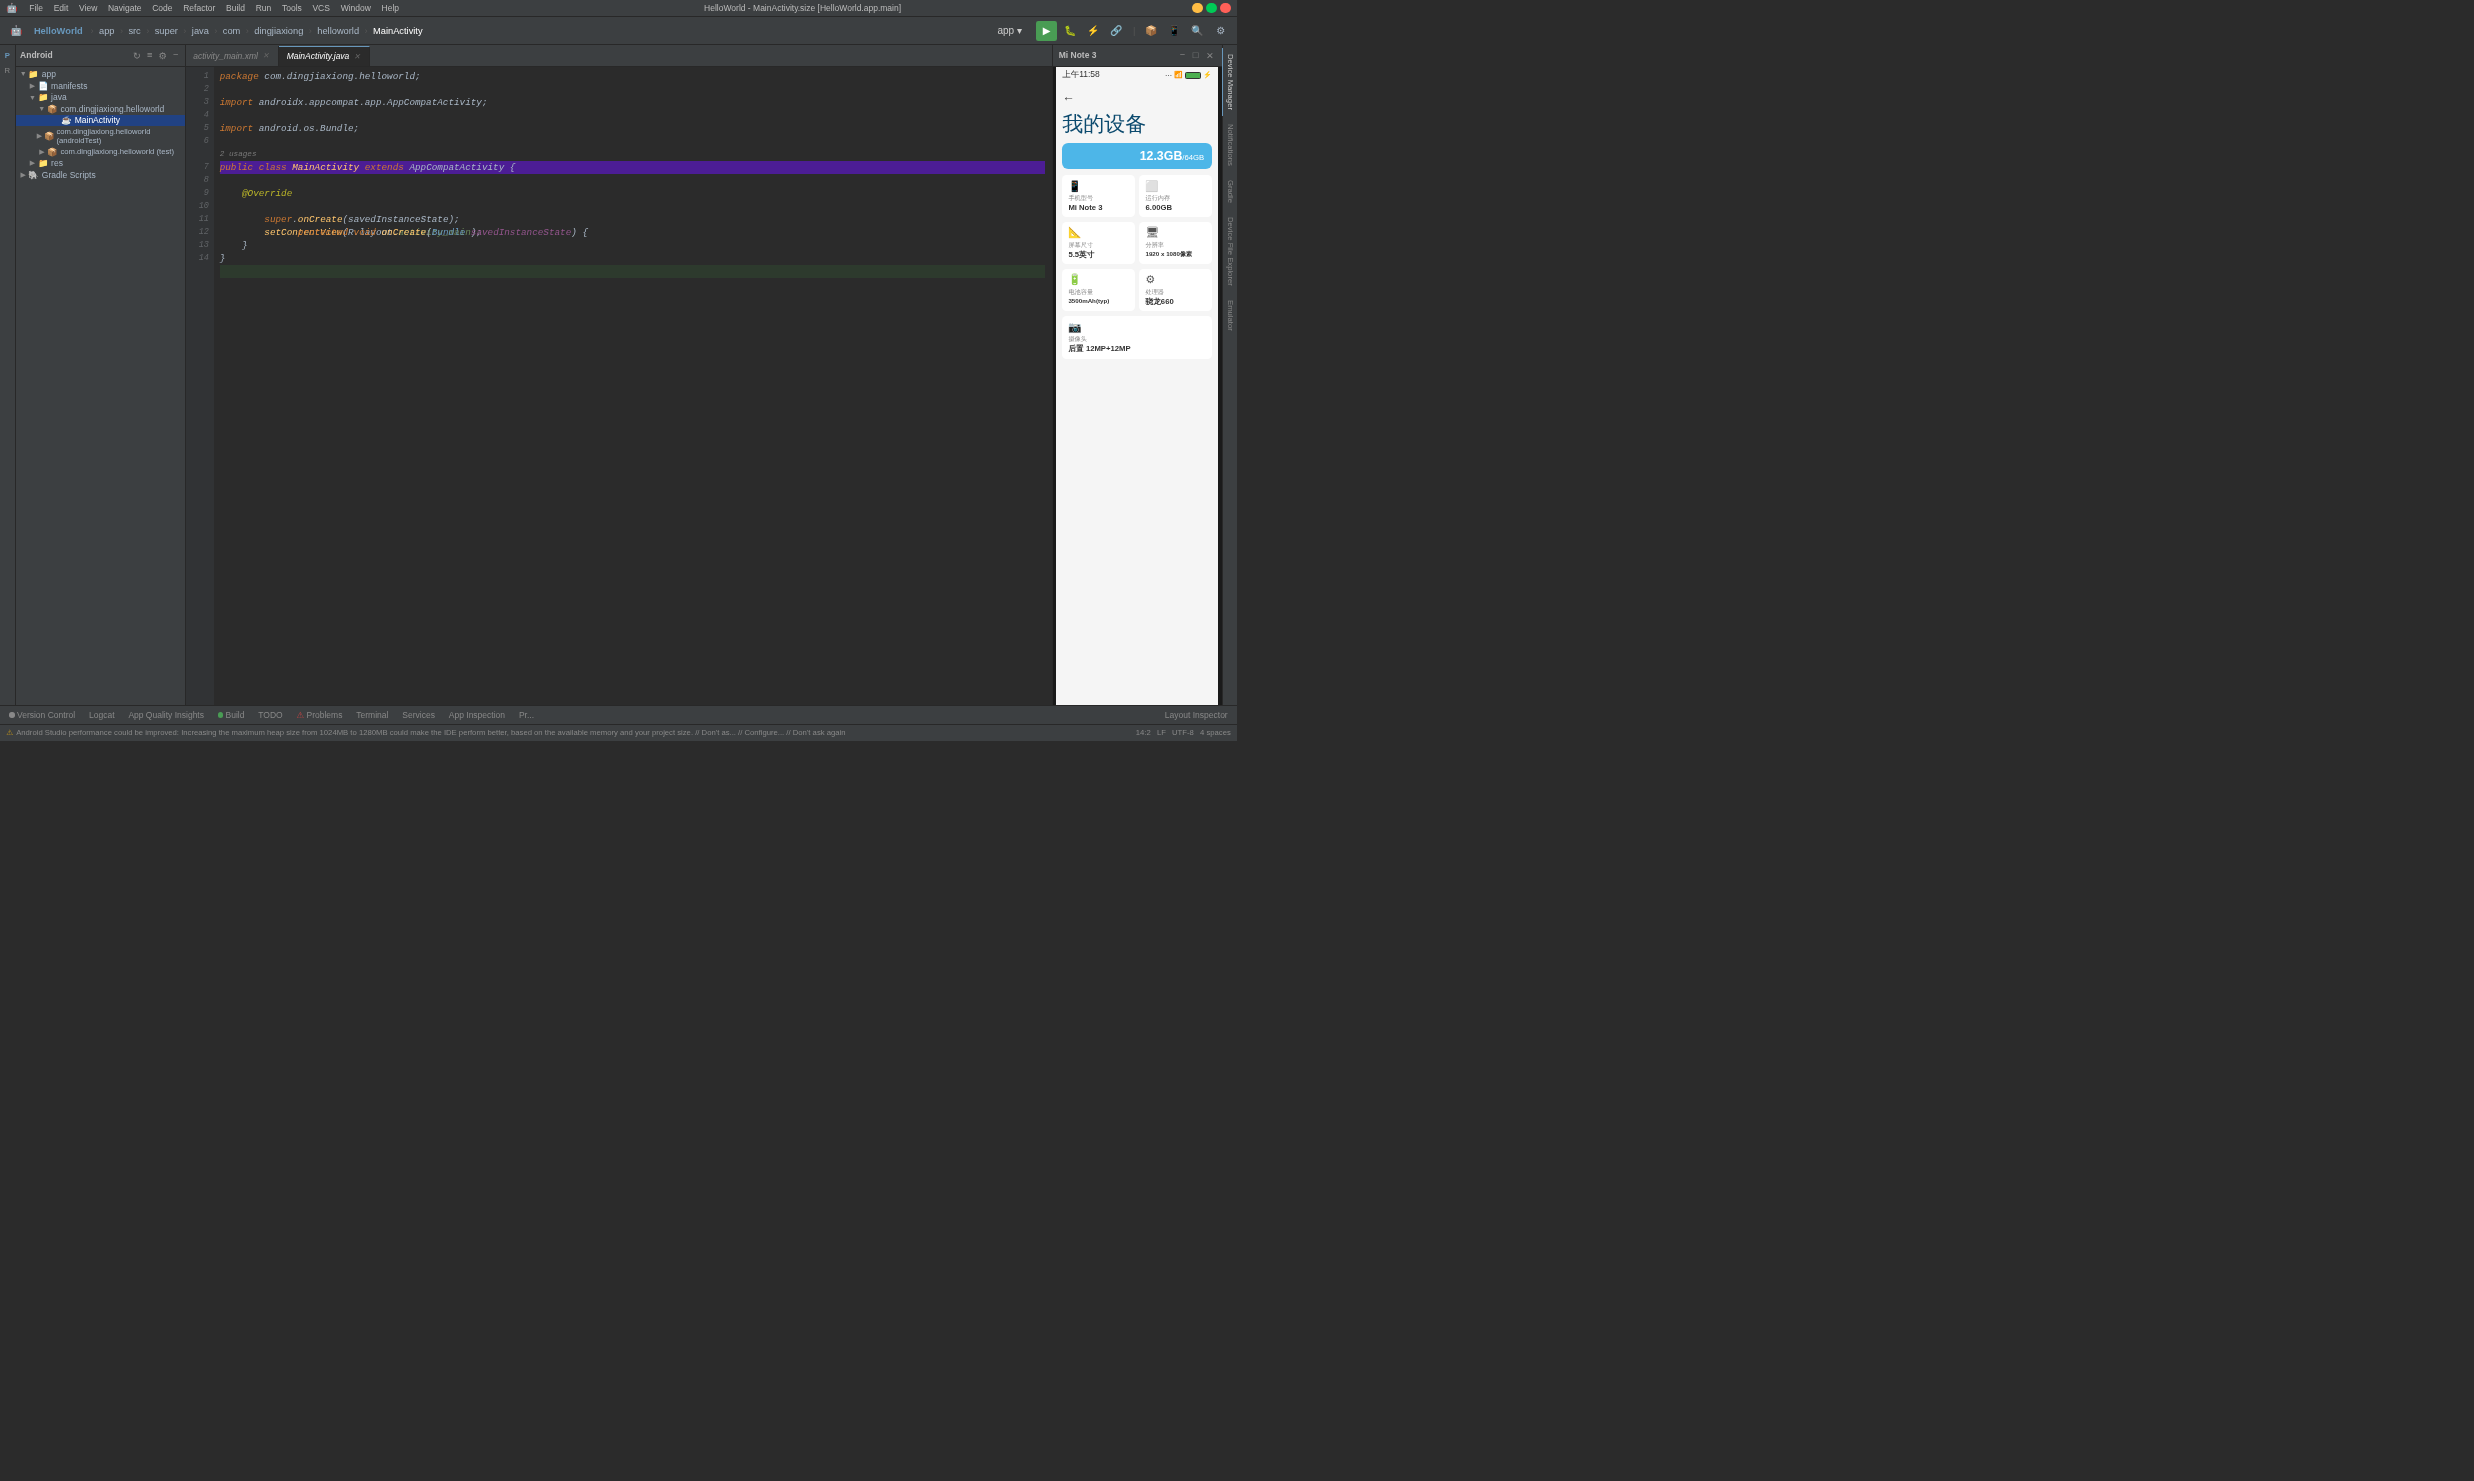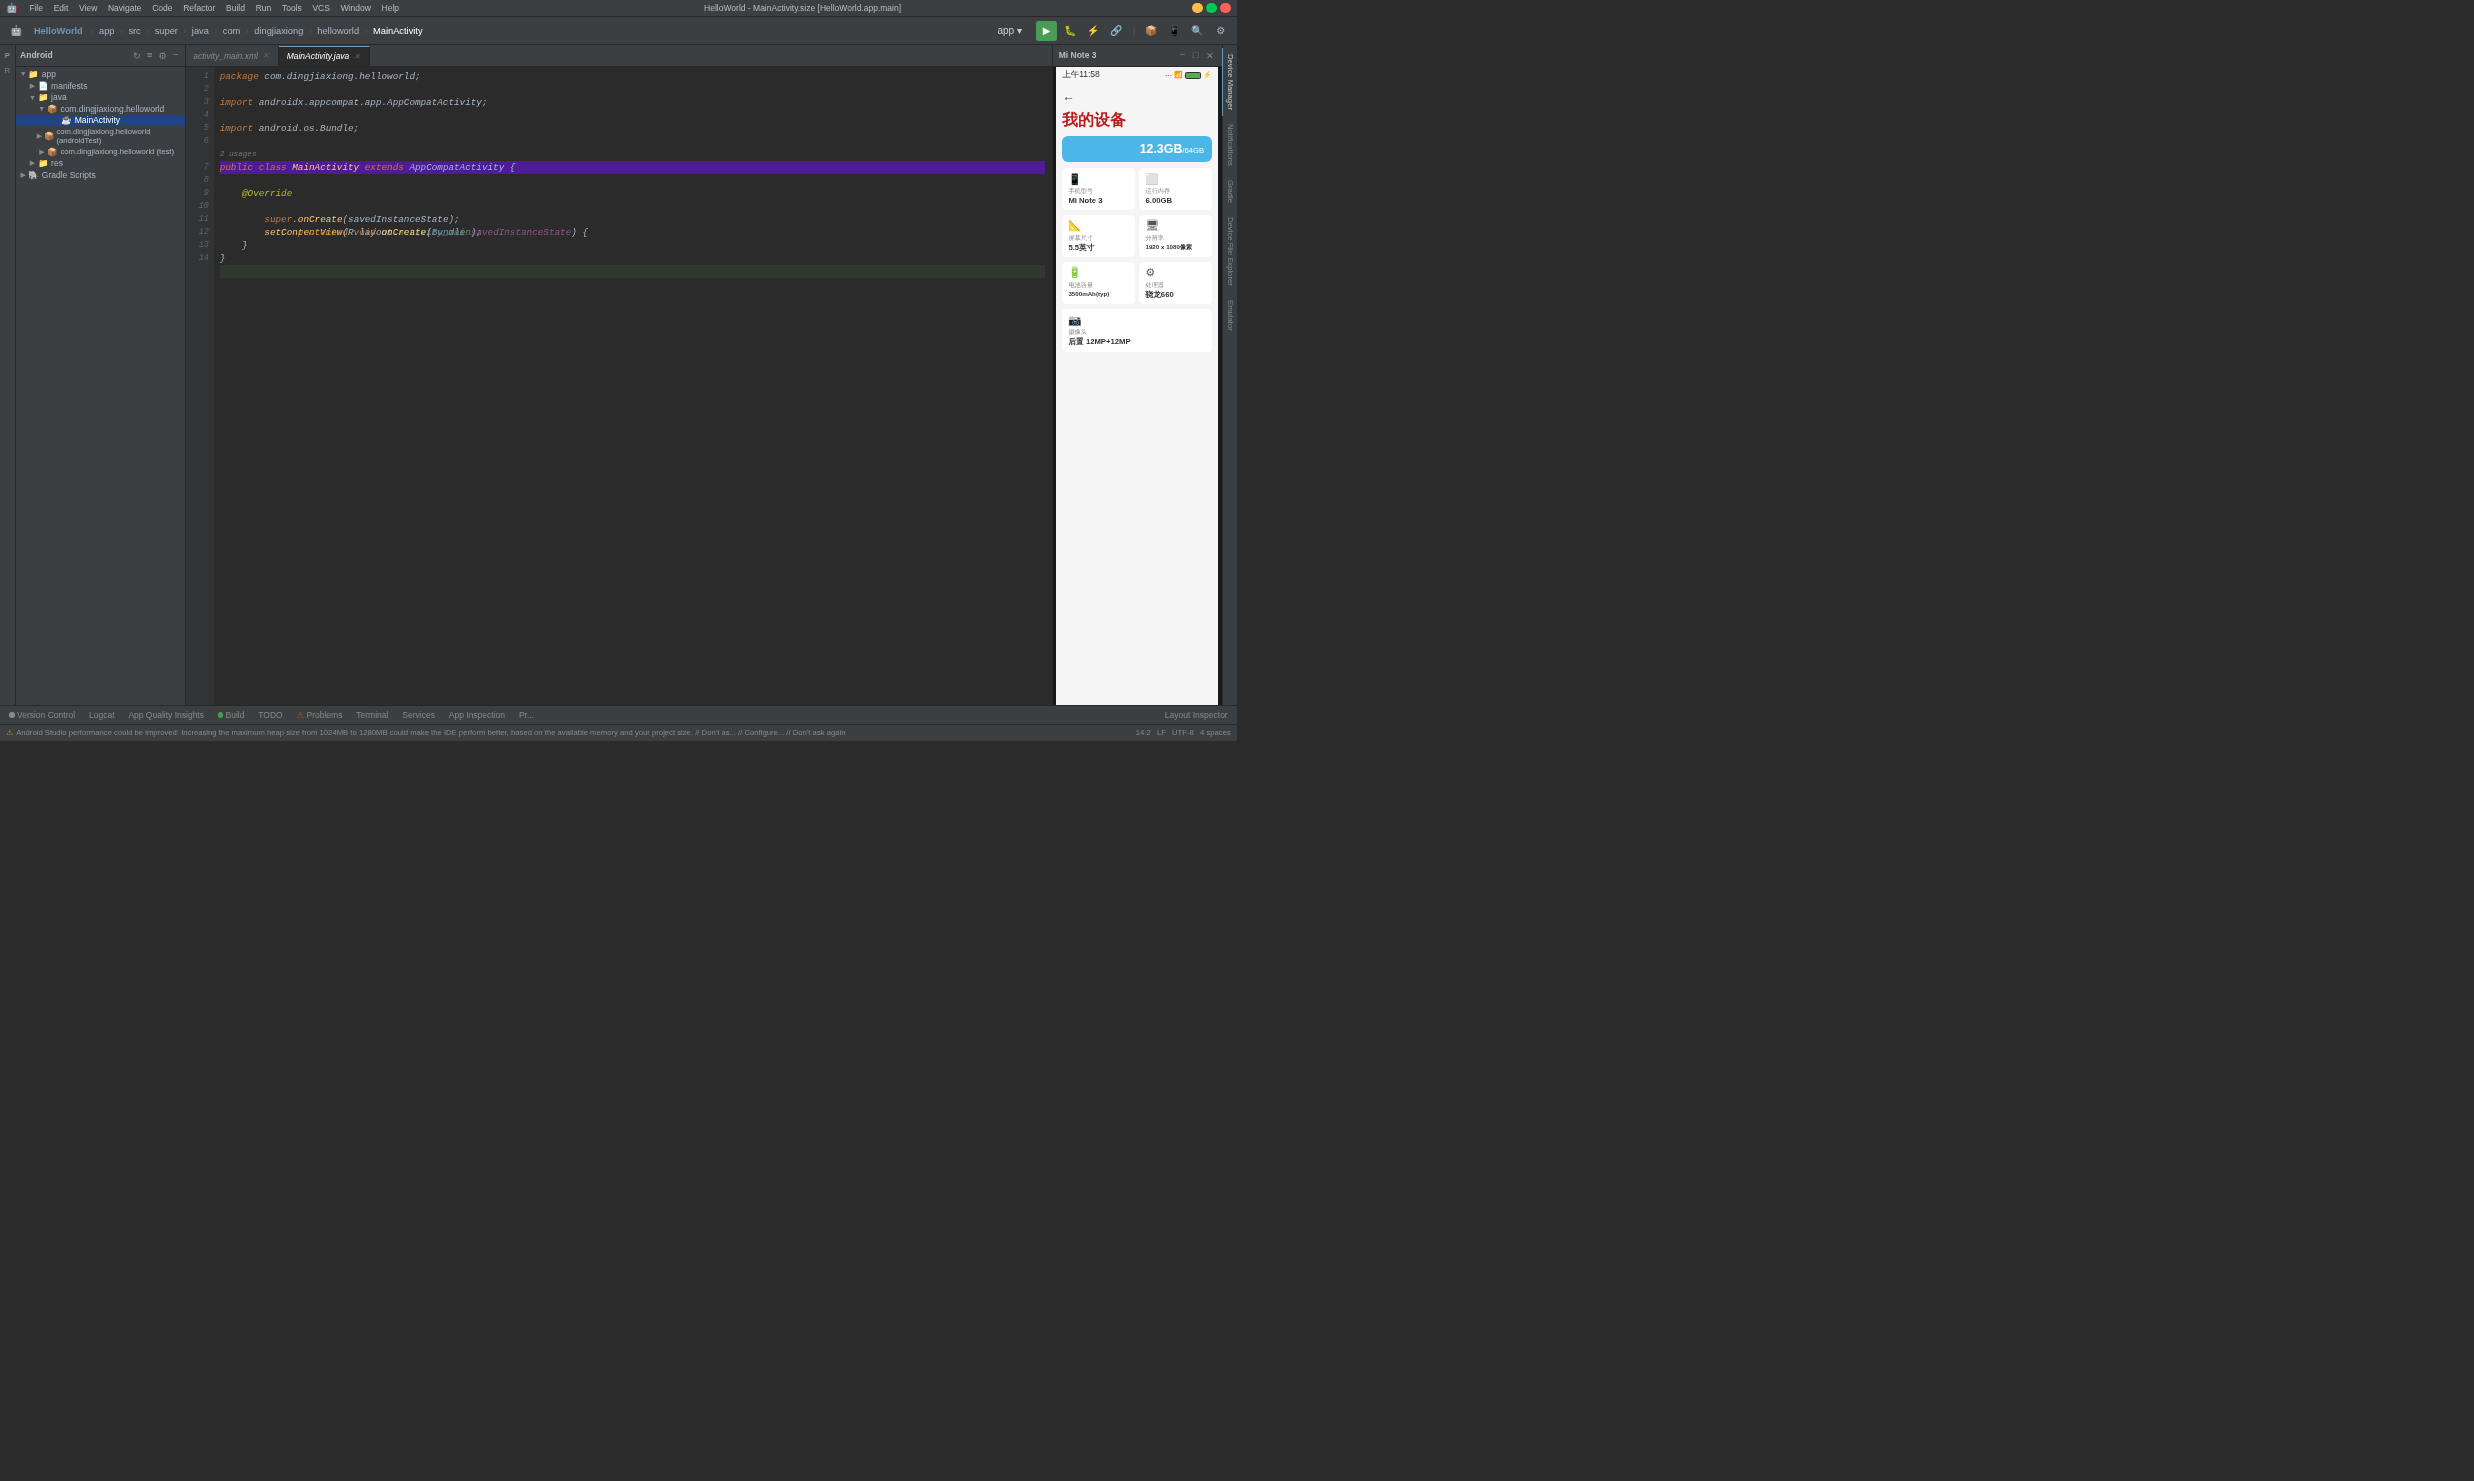--- a/index.html
+++ b/index.html
@@ -334,23 +334,23 @@
       overflow-y: auto;
     }
     .phone-back-btn {
       font-size: 12.4px;
       color: #333;
       cursor: pointer;
       padding: 3.1px 0;
       display: block;
     }
     .phone-page-title {
-      font-size: 16px;
-      font-weight: bold;
-      color: #b91c1c;
+      font-size: 21px;
+      font-weight: normal;
+      color: #0c4a6e;
       margin: 3.1px 0 4.6px;
     }
     .phone-storage-bar {
       background: #4db6e8;
       border-radius: 6.2px;
       padding: 6.2px 7.7px;
       margin-bottom: 6.2px;
       text-align: right;
     }
     .storage-big {

